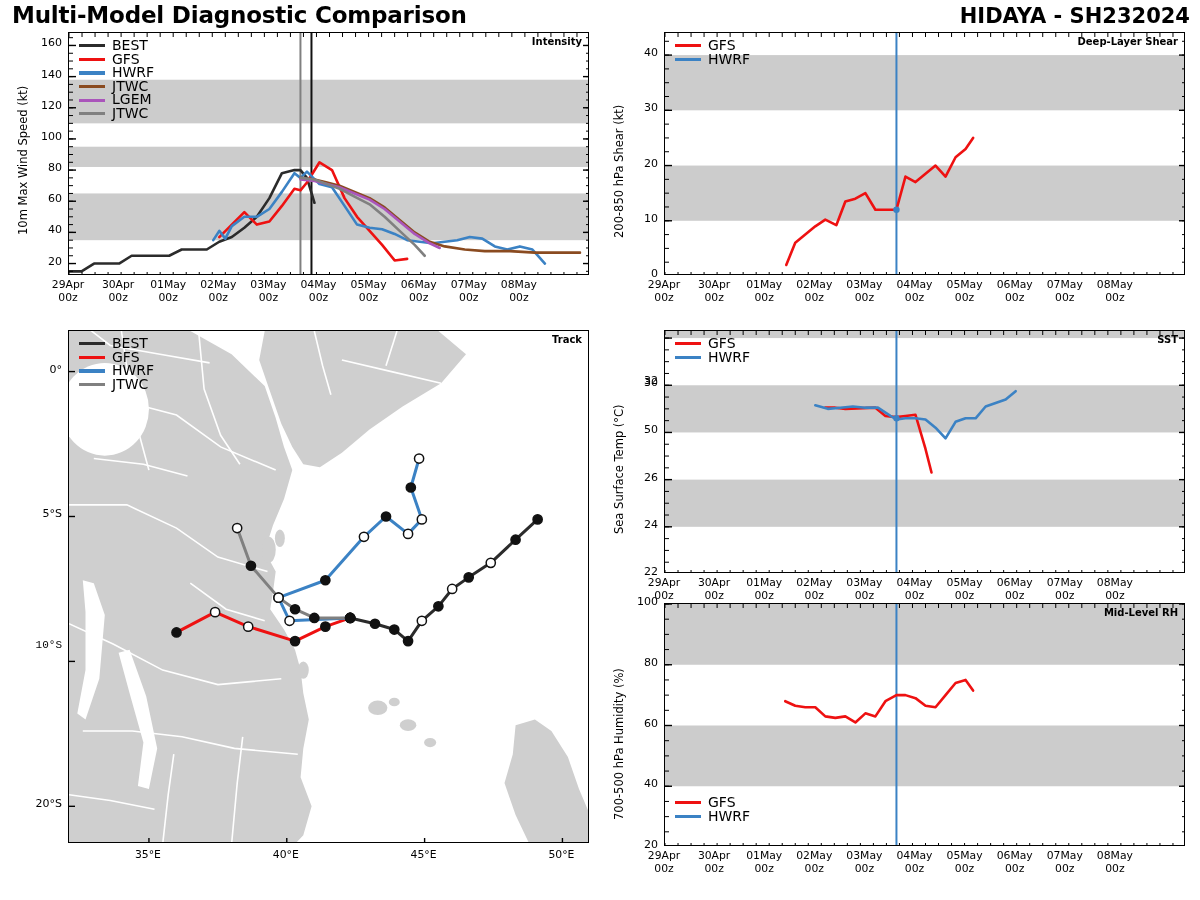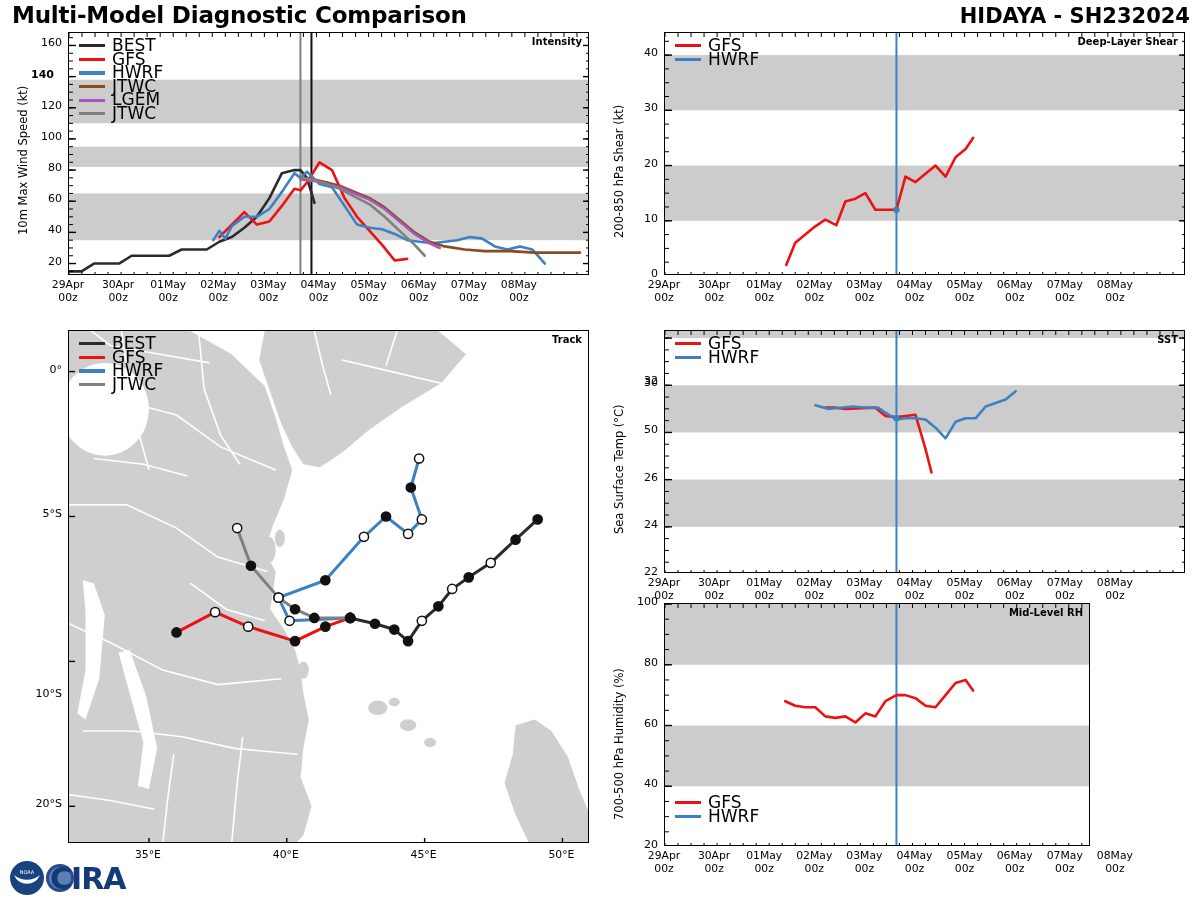--- a/index.html
+++ b/index.html
@@ -16,21 +16,21 @@
 
   .axlabel{position:absolute;font-size:11.5px;color:#000;white-space:nowrap;}
   .ylab{transform-origin:0 0;}
   .panel-tag{position:absolute;font-weight:bold;font-size:10px;right:6px;top:3px;white-space:nowrap;}
 
   .tickrow{position:absolute;font-size:10.8px;text-align:center;white-space:nowrap;}
   .tickrow div{line-height:12.5px;}
 
   .ytick{position:absolute;font-size:11px;text-align:right;white-space:nowrap;}
 
-  .lgd{position:absolute;font-size:17px;}
+  .lgd{position:absolute;font-size:14px;}
   .lgd .row{display:flex;align-items:center;height:13.6px;}
   .lgd .swatch{width:26px;height:3.2px;margin-right:7px;border-radius:0;}
   .lgd .lbl{line-height:13.6px;}
 
   #logo{position:absolute;left:8px;top:858px;width:132px;height:40px;}
 </style>
 </head>
 <body>
 
 <div id="root">
@@ -241,21 +241,21 @@
       </div>
   </div>
   <div class="axlabel ylab" style="left:16px;top:235px;transform:rotate(-90deg);">10m Max Wind Speed (kt)</div>
   <div id="yt-intensity">
       <div class="ytick" style="left: 24px; top: 254.538px; width: 38px;">20</div>
       <div class="ytick" style="left: 24px; top: 223.385px; width: 38px;">40</div>
       <div class="ytick" style="left: 24px; top: 192.231px; width: 38px;">60</div>
       <div class="ytick" style="left: 24px; top: 161.077px; width: 38px;">80</div>
       <div class="ytick" style="left: 24px; top: 129.923px; width: 38px;">100</div>
       <div class="ytick" style="left: 24px; top: 98.7692px; width: 38px;">120</div>
-      <div class="ytick" style="left: 16px; top: 67.6154px; width: 38px; font-weight: bold;">140</div>
+      <div class="ytick" style="left: 24px; top: 67.6154px; width: 38px;">140</div>
       <div class="ytick" style="left: 24px; top: 36.4615px; width: 38px;">160</div>
     </div>
   <div id="xt-intensity">
       <div class="tickrow" style="left: 34px; top: 279px; width: 68px;">
         <div>29Apr</div>
         <div>00z</div>
       </div>
       <div class="tickrow" style="left: 84.0962px; top: 279px; width: 68px;">
         <div>30Apr</div>
         <div>00z</div>
@@ -389,21 +389,21 @@
         </div>
         <div class="row">
           <div class="swatch" style="background: rgb(128, 128, 128);"></div>
           <div class="lbl">JTWC</div>
         </div>
       </div>
   </div>
   <div id="yt-track">
       <div class="ytick" style="left: 14px; top: 362.576px; width: 48px;">0°</div>
       <div class="ytick" style="left: 14px; top: 507.492px; width: 48px;">5°S</div>
-      <div class="ytick" style="left: 14px; top: 687px; width: 48px;">10°S</div>
+      <div class="ytick" style="left: 14px; top: 639px; width: 48px; font-family: Liberation Mono, monospace;">10°S</div>
       <div class="ytick" style="left: 14px; top: 797.322px; width: 48px;">20°S</div>
     </div>
   <div id="xt-track">
       <div class="tickrow" style="left: 117.942px; top: 848px; width: 60px;">35°E</div>
       <div class="tickrow" style="left: 255.772px; top: 848px; width: 60px;">40°E</div>
       <div class="tickrow" style="left: 393.603px; top: 848px; width: 60px;">45°E</div>
       <div class="tickrow" style="left: 531.434px; top: 848px; width: 60px;">50°E</div>
     </div>
 
   <div class="panel" id="p-shear" style="left:664px;top:32px;width:521px;height:243px;">
@@ -808,21 +808,21 @@
       <div class="tickrow" style="left: 1030.77px; top: 577px; width: 68px;">
         <div>07May</div>
         <div>00z</div>
       </div>
       <div class="tickrow" style="left: 1080.87px; top: 577px; width: 68px;">
         <div>08May</div>
         <div>00z</div>
       </div>
     </div>
 
-  <div class="panel" id="p-rh" style="left:664px;top:603px;width:426px;height:243px;">
+  <div class="panel" id="p-rh" style="left:664px;top:603px;width:521px;height:243px;">
     <svg class="plotsvg" id="svg-rh" width="521" height="243">
         <rect x="0" y="121.5" width="521" height="60.75" fill="#cccccc"></rect>
         <rect x="0" y="0" width="521" height="60.75" fill="#cccccc"></rect>
         <line x1="231.44423076923076" y1="0" x2="231.44423076923076" y2="243" stroke="#3b82c4" stroke-width="2"></line>
         <polyline points="120.23,97.20 130.25,101.76 140.27,103.28 150.29,103.28 160.31,112.39 170.33,113.91 180.35,112.39 190.37,118.46 200.38,109.35 210.40,112.39 220.42,97.20 231.44,91.13 240.46,91.13 250.48,94.16 260.50,101.76 270.52,103.28 280.54,91.13 290.56,78.97 300.58,75.94 308.09,86.57" fill="none" stroke="#ee1111" stroke-width="2.6" stroke-linejoin="round" stroke-linecap="round"></polyline>
         <line x1="0" y1="243" x2="0" y2="239" stroke="#000" stroke-width="1"></line>
         <line x1="0" y1="0" x2="0" y2="4" stroke="#000" stroke-width="1"></line>
         <line x1="13.025" y1="243" x2="13.025" y2="239" stroke="#000" stroke-width="1"></line>
         <line x1="13.025" y1="0" x2="13.025" y2="4" stroke="#000" stroke-width="1"></line>
         <line x1="26.05" y1="243" x2="26.05" y2="239" stroke="#000" stroke-width="1"></line>
@@ -1004,29 +1004,14 @@
       <div class="tickrow" style="left: 1030.77px; top: 850px; width: 68px;">
         <div>07May</div>
         <div>00z</div>
       </div>
       <div class="tickrow" style="left: 1080.87px; top: 850px; width: 68px;">
         <div>08May</div>
         <div>00z</div>
       </div>
     </div>
 
-  <div id="logo">
-    <svg width="132" height="40" viewBox="0 0 132 40">
-      <g>
-        <circle cx="19" cy="20" r="17" fill="#19437e"></circle>
-        <path d="M6 17 a14 14 0 0 0 26 0 a20 20 0 0 1 -26 0 z" fill="#ffffff"></path>
-        <path d="M10 11 h18 v6 h-18 z" fill="#19437e"></path>
-        <text x="19" y="16" font-size="5" fill="#ffffff" text-anchor="middle" font-family="DejaVu Sans, sans-serif">NOAA</text>
-      </g>
-      <g>
-        <circle cx="52" cy="20" r="14" fill="#2a4a8c"></circle>
-        <circle cx="52" cy="20" r="11" fill="#5d7fb8"></circle>
-        <text x="42" y="31" font-size="30" font-weight="bold" fill="#123b78" font-family="DejaVu Sans, sans-serif" letter-spacing="-1">CIRA</text>
-      </g>
-    </svg>
-  </div>
 
 </div>
 
 </body></html>

